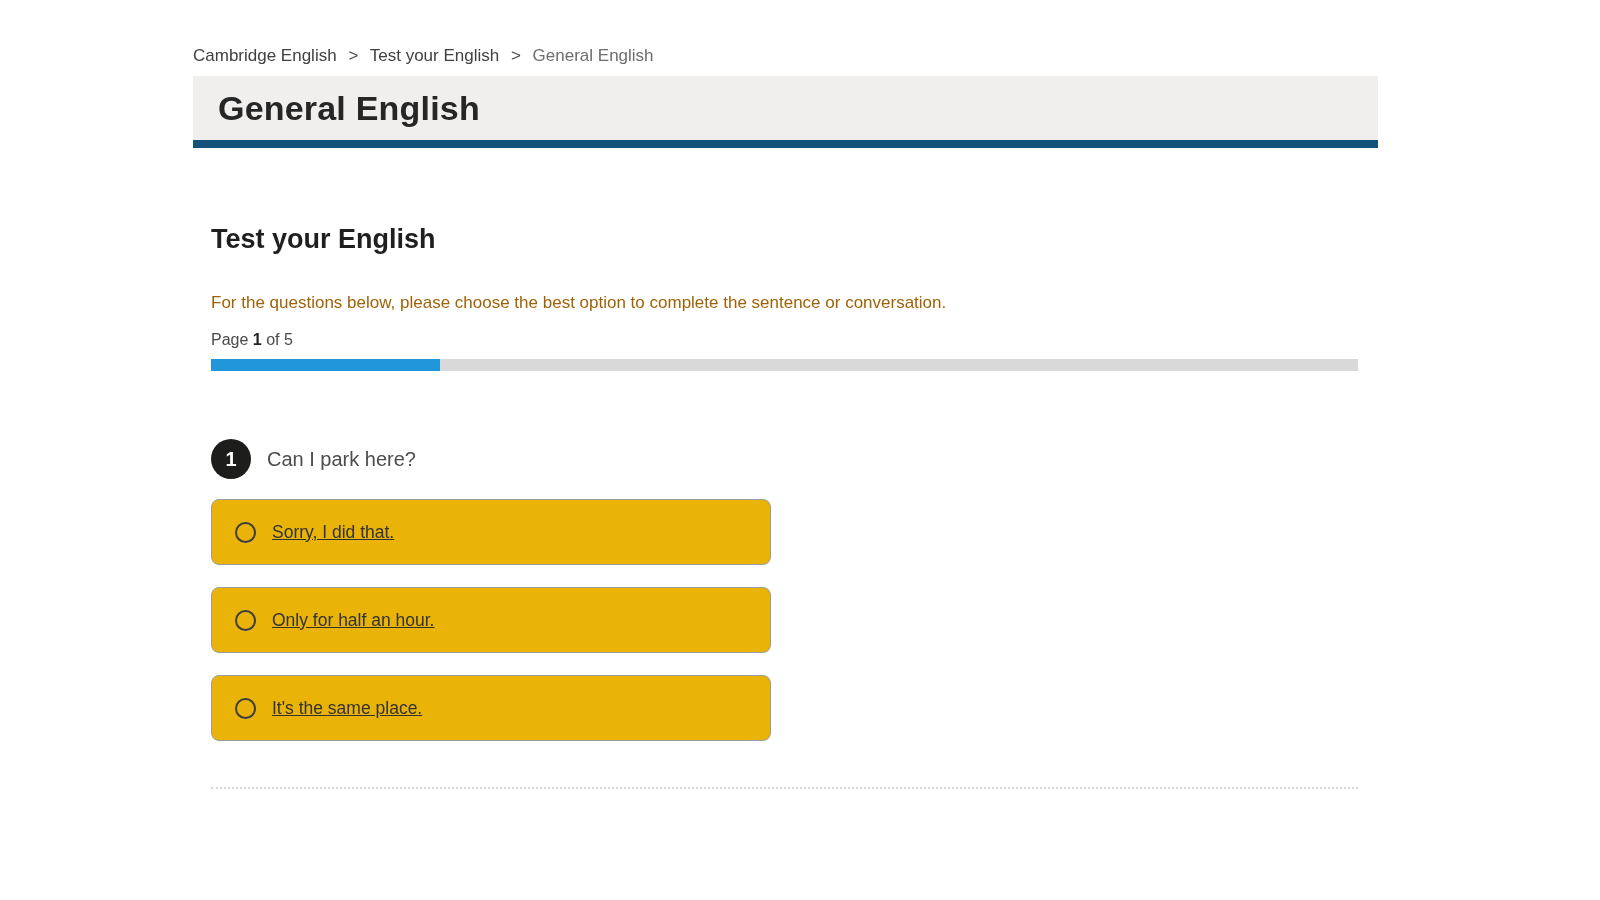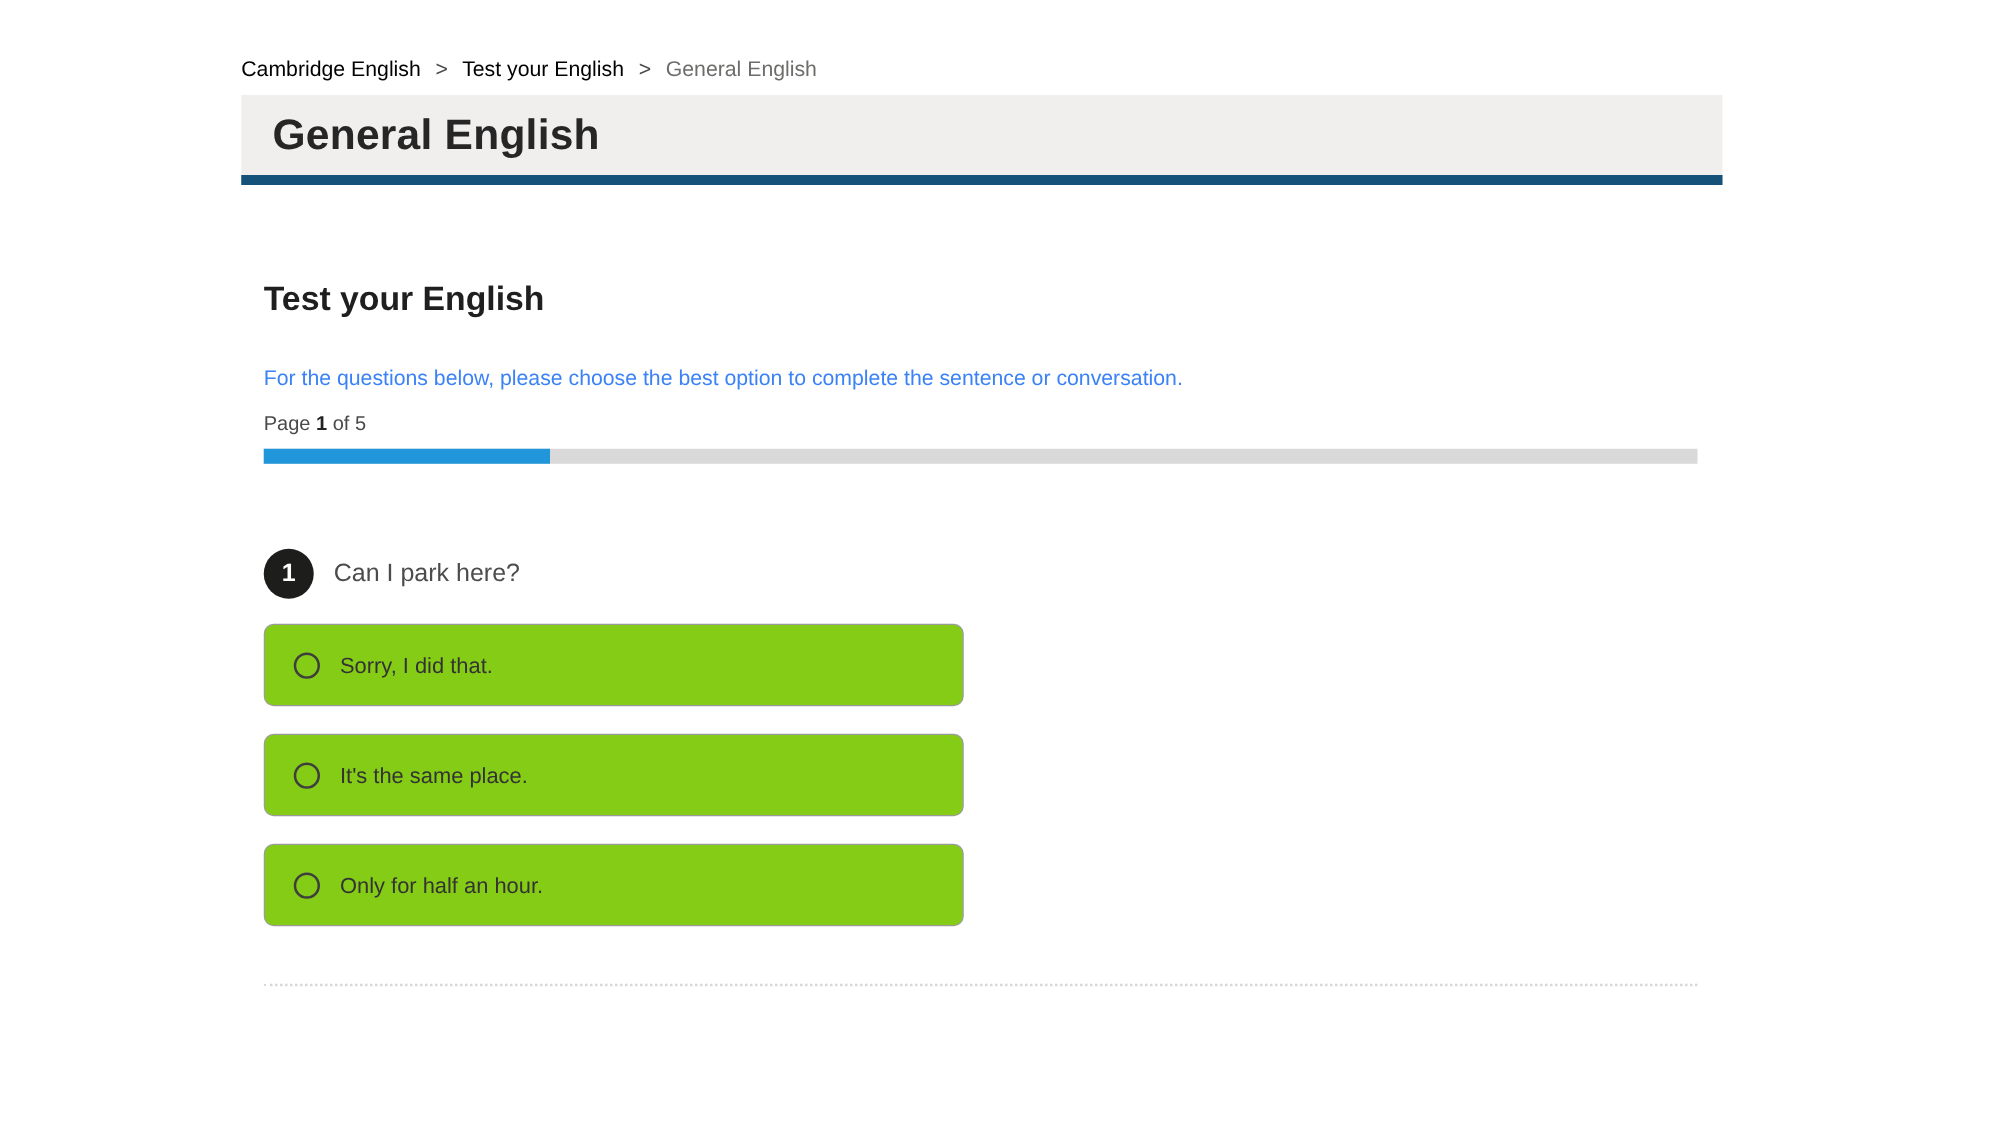--- a/index.html
+++ b/index.html
@@ -21,21 +21,21 @@
   }
   
   .breadcrumb {
     padding-top: 46px;
     font-size: 17px;
     color: #3f3f3d;
     margin-bottom: 10px;
     white-space: nowrap;
   }
   .breadcrumb .crumb {
-    color: #000000;
+    color: #404040;
     cursor: pointer;
   }
   .breadcrumb .crumb.current {
     color: #6d6d6b;
     cursor: default;
   }
   .breadcrumb .sep {
     color: #4a4a48;
     margin: 0 7px;
   }
@@ -62,21 +62,21 @@
   }
   .quiz-heading {
     margin: 76px 0 0 0;
     font-size: 27px;
     font-weight: 700;
     color: #1f1f1f;
   }
   .instruction {
     margin-top: 38px;
     font-size: 17px;
-    color: #3b82f6;
+    color: #a16207;
   }
   .page-indicator {
     margin-top: 18px;
     text-align: left;
     font-size: 16px;
     color: #4a4a4a;
   }
   .page-indicator .current {
     font-weight: 700;
     color: #222222;
@@ -118,26 +118,27 @@
   }
   
   .options {
     margin-top: 20px;
     width: 560px;
   }
   .option {
     height: 66px;
     border: 1.5px solid #9b9b9b;
     border-radius: 8px;
-    background: #84cc16;
+    background: #eab308;
     display: flex;
     align-items: center;
     padding-left: 23px;
     margin-bottom: 22px;
     cursor: pointer;
+    text-decoration: underline;
   }
   .radio {
     width: 21px;
     height: 21px;
     border: 2px solid #3e3e3e;
     border-radius: 50%;
     background: transparent;
     flex: 0 0 auto;
   }
   .option-label {
@@ -194,27 +195,27 @@
 
     <div class="options">
 
       <div class="option">
         <span class="radio"></span>
         <span class="option-label">Sorry, I did that.</span>
       </div>
 
       <div class="option">
         <span class="radio"></span>
+        <span class="option-label">Only for half an hour.</span>
+      </div>
+
+      <div class="option">
+        <span class="radio"></span>
         <span class="option-label">It's the same place.</span>
       </div>
 
-      <div class="option">
-        <span class="radio"></span>
-        <span class="option-label">Only for half an hour.</span>
-      </div>
-
     </div>
 
     <div class="divider"></div>
 
   </main>
 
 </div>
 
 </body></html>

